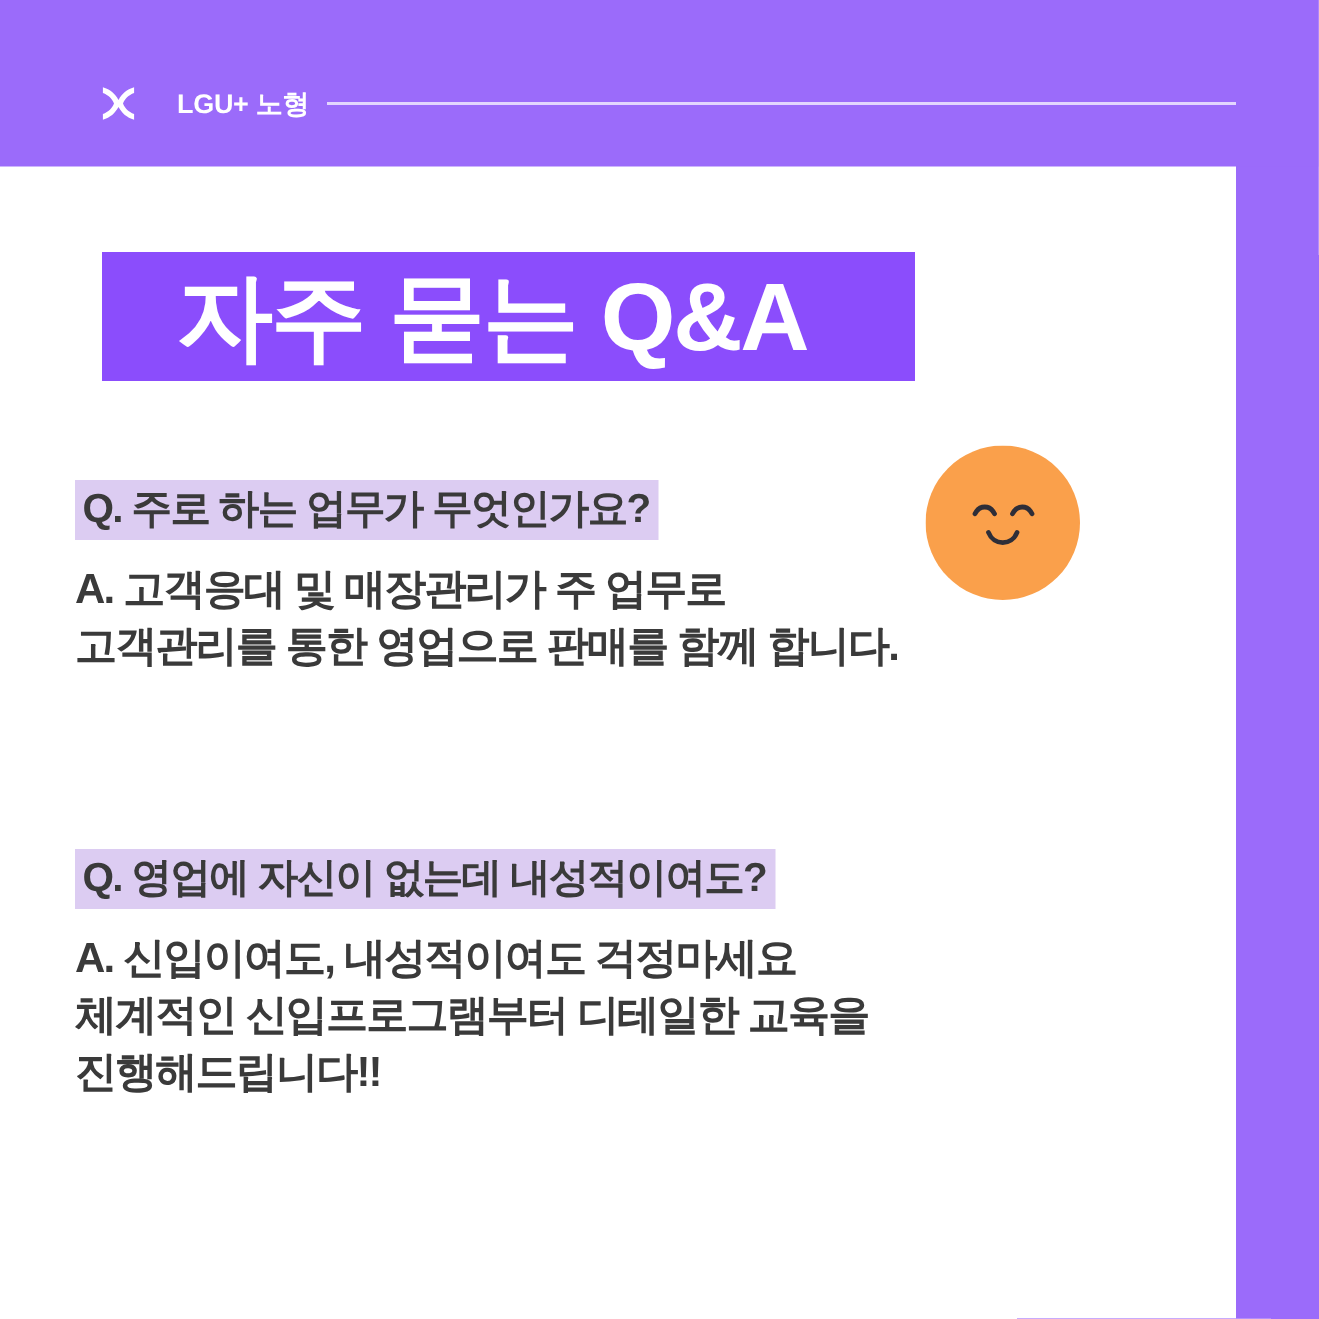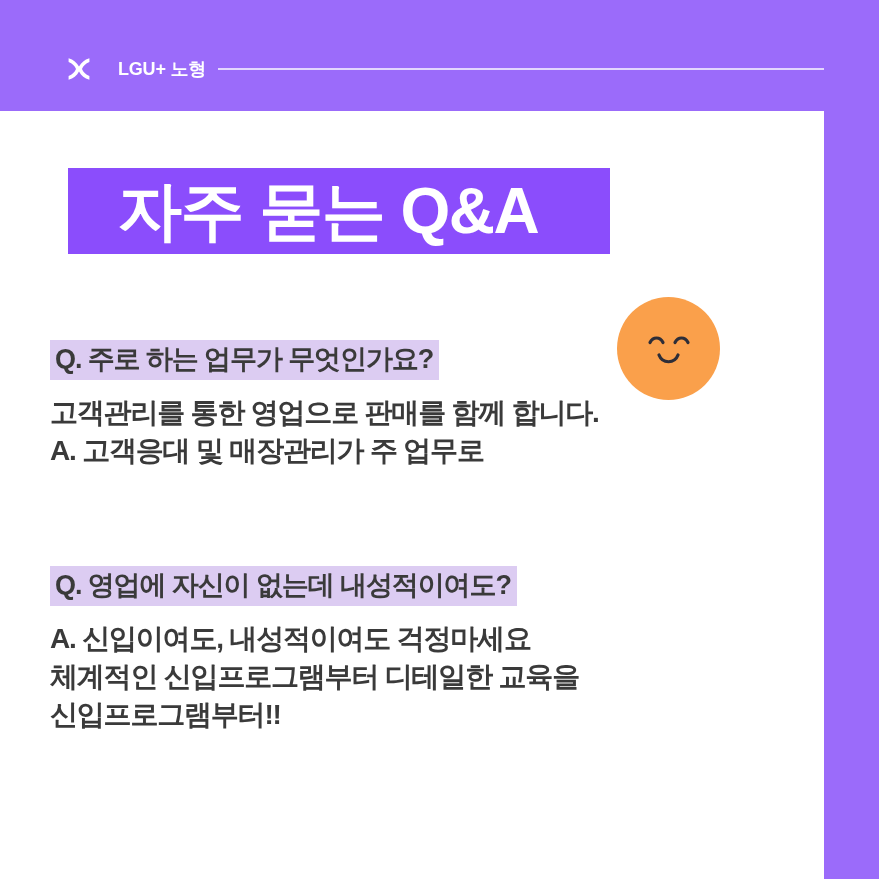--- a/index.html
+++ b/index.html
@@ -94,21 +94,21 @@
     left: 617px;
     top: 186px;
     width: 103px;
     height: 103px;
   }
   
   .qa-block {
     position: absolute;
     left: 50px;
   }
-  .qa-1 { top: 229px; }
+  .qa-1 { top: 209px; }
   .qa-2 { top: 455px; }
 
   .question {
     display: inline-block;
     background: #dcccf2;
     color: #3a3a3a;
     font-size: 27px;
     font-weight: 800;
     letter-spacing: -1.1px;
     line-height: 1.48;
@@ -155,28 +155,28 @@
         <circle cx="51.5" cy="51.5" r="51.5" fill="#faa04b"></circle>
         <path d="M33 45.5 C36 39.5 43 39.5 46 45.5" fill="none" stroke="#2e2e38" stroke-width="3.2" stroke-linecap="round"></path>
         <path d="M58 45.5 C61 39.5 68 39.5 71 45.5" fill="none" stroke="#2e2e38" stroke-width="3.2" stroke-linecap="round"></path>
         <path d="M42 58 C45.5 67 57.5 67 61 58" fill="none" stroke="#2e2e38" stroke-width="3.2" stroke-linecap="round"></path>
       </svg>
     </span>
 
     <div class="qa-block qa-1">
       <div class="question">Q. 주로 하는 업무가 무엇인가요?</div>
       <div class="answer">
+        <div class="line">A. 고객응대 및 매장관리가 주 업무로</div>
         <div class="line">고객관리를 통한 영업으로 판매를 함께 합니다.</div>
-        <div class="line">A. 고객응대 및 매장관리가 주 업무로</div>
       </div>
     </div>
 
     <div class="qa-block qa-2">
       <div class="question">Q. 영업에 자신이 없는데 내성적이여도?</div>
       <div class="answer">
         <div class="line">A. 신입이여도, 내성적이여도 걱정마세요</div>
         <div class="line">체계적인 신입프로그램부터 디테일한 교육을</div>
-        <div class="line">신입프로그램부터!!</div>
+        <div class="line">진행해드립니다!!</div>
       </div>
     </div>
 
   </div>
 </div>
 
 </body></html>

